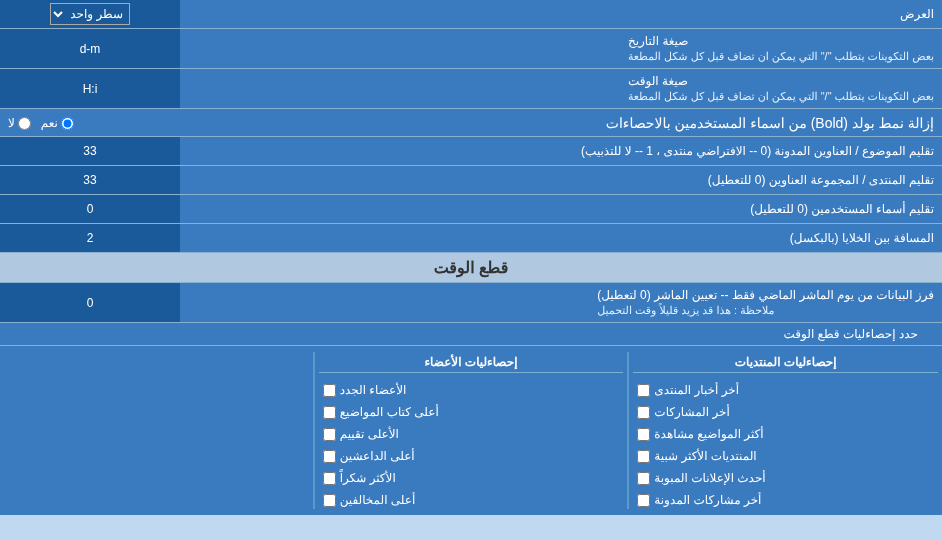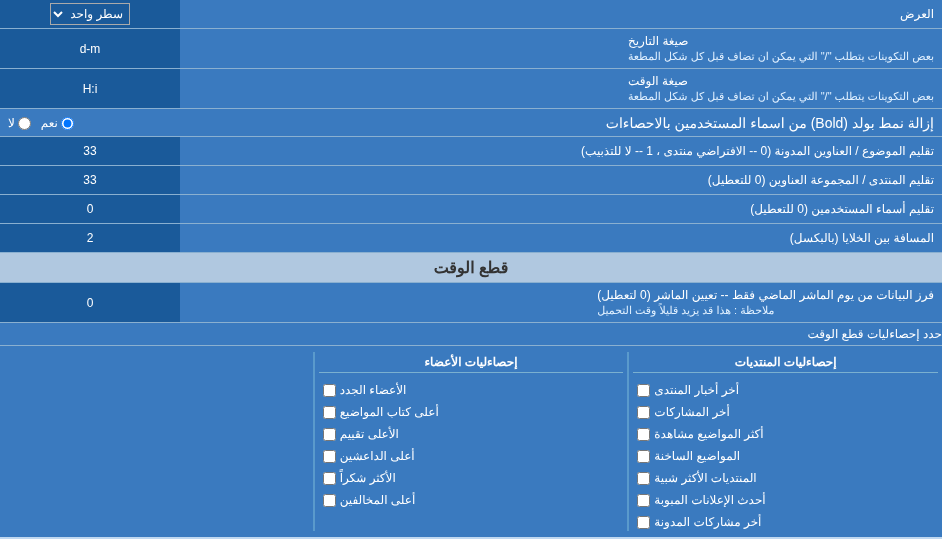--- a/index.html
+++ b/index.html
@@ -110,21 +110,21 @@
       gap: 3px;
       color: #fff;
       cursor: pointer;
     }
 
     .bottom-header-row {
       display: flex;
       flex-direction: row;
       align-items: flex-end;
       background: #3a7abf;
-      padding: 4px 0;
+      padding: 4px 24px;
       border-bottom: 1px solid #8ab0d0;
     }
 
     .bottom-header-label {
       flex: 1;
       color: #fff;
       font-size: 12px;
       text-align: right;
     }
 
@@ -291,24 +291,20 @@
       </div>
       <div class="checkbox-item">
         <span>أخر المشاركات</span>
         <input type="checkbox" style="">
       </div>
       <div class="checkbox-item">
         <span>أكثر المواضيع مشاهدة</span>
         <input type="checkbox" style="">
       </div>
       <div class="checkbox-item">
-        <span>المواضيع الساخنة</span>
-        <input type="checkbox" style="">
-      </div>
-      <div class="checkbox-item">
         <span>المنتديات الأكثر شبية</span>
         <input type="checkbox" style="">
       </div>
       <div class="checkbox-item">
         <span>أحدث الإعلانات المبوبة</span>
         <input type="checkbox" style="">
       </div>
       <div class="checkbox-item">
         <span>أخر مشاركات المدونة</span>
         <input type="checkbox" style="">

